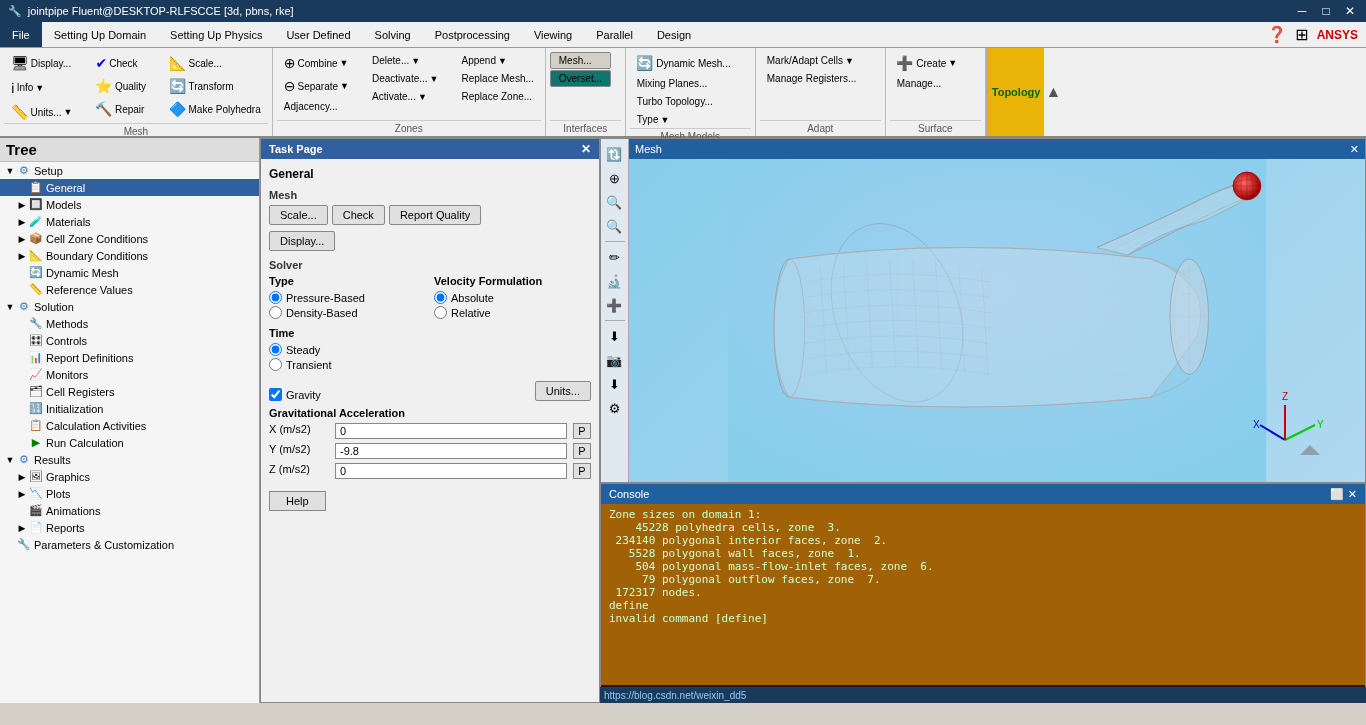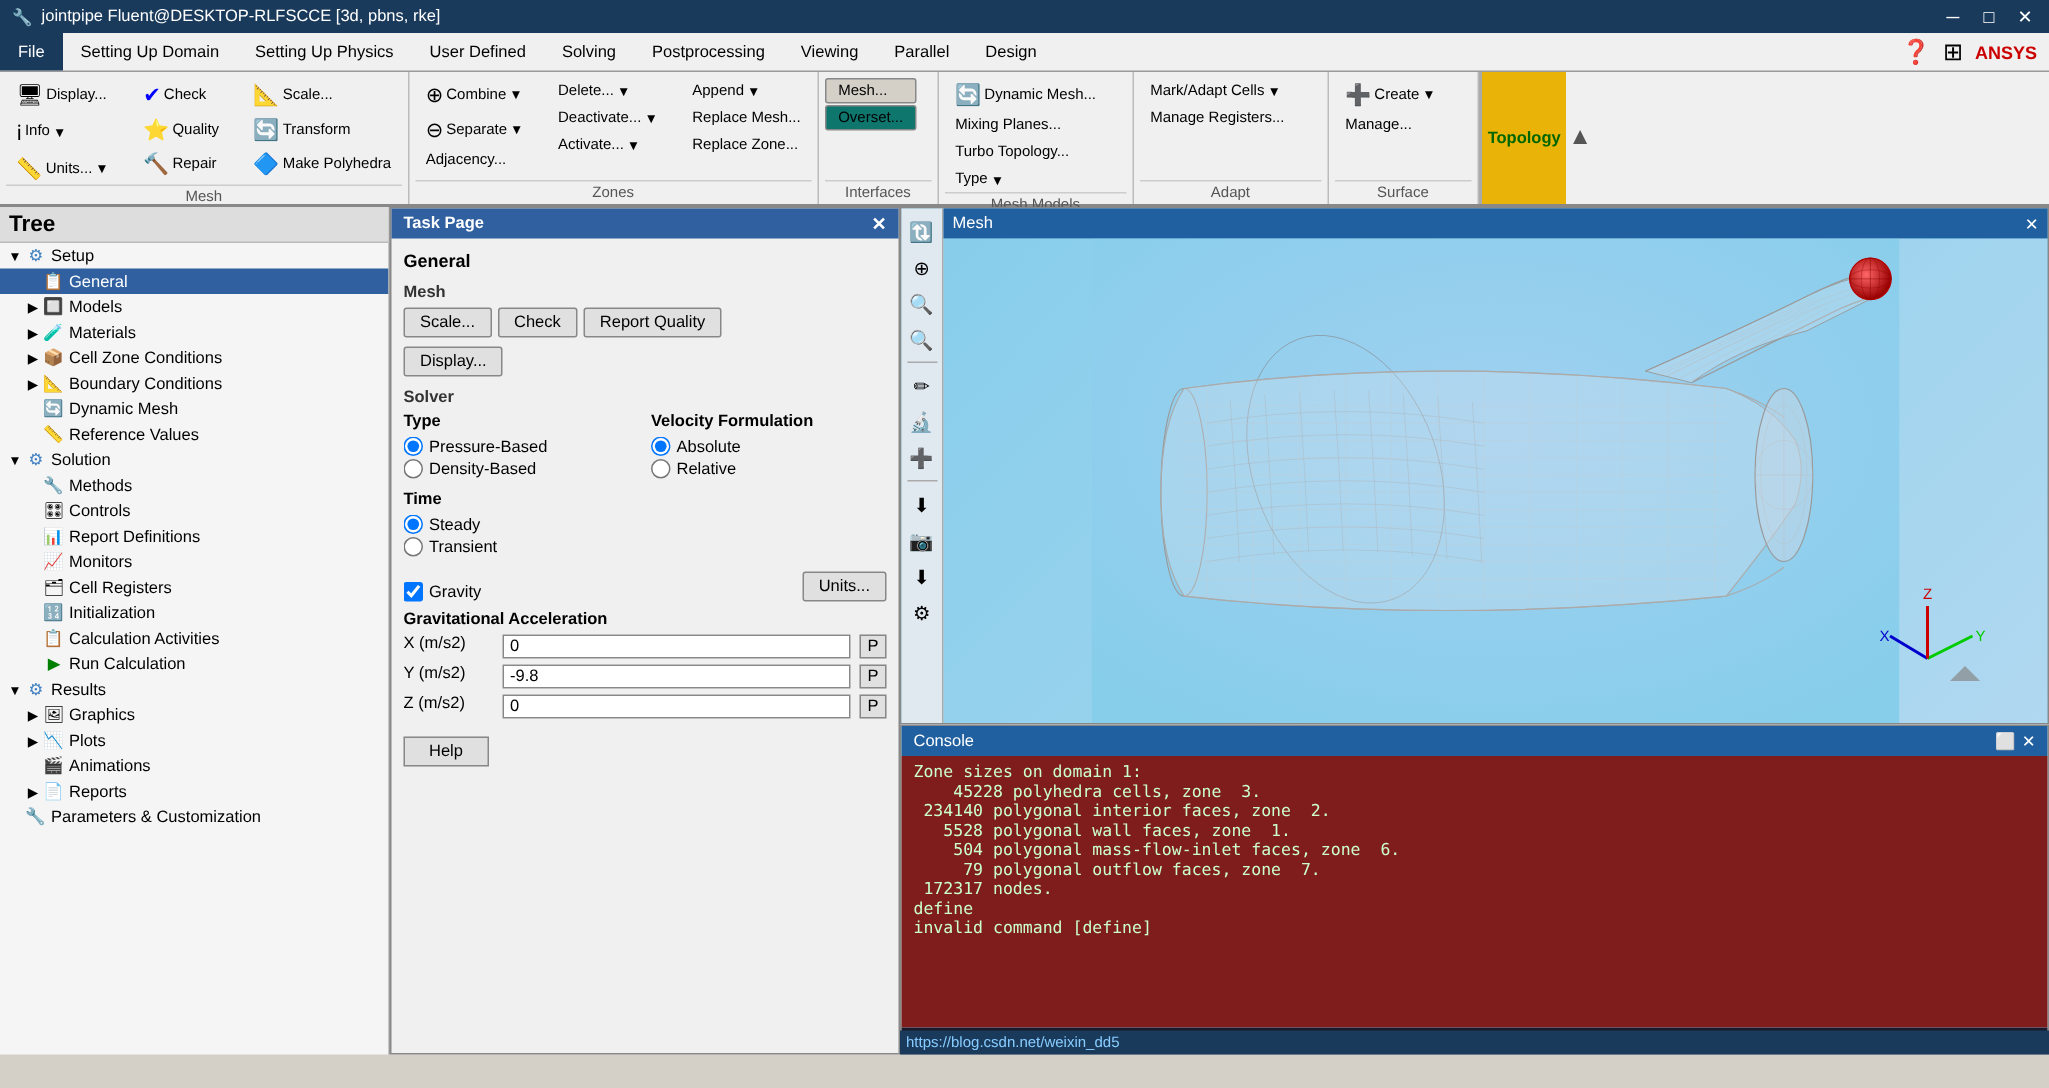--- a/index.html
+++ b/index.html
@@ -265,21 +265,21 @@
       align-items: center;
       font-size: 11px;
       height: 20px;
     }
     .console-body {
       flex: 1;
       overflow-y: auto;
       padding: 4px 8px;
       font-family: monospace;
       font-size: 11px;
-      background: #7f1d1d;
+      background: #a16207;
       color: #00ff00;
     }
     .console-prompt {
       background: #1a1a2e;
       color: #00aaff;
       padding: 2px 8px;
       font-family: monospace;
       font-size: 11px;
     }
     .status-bar {

